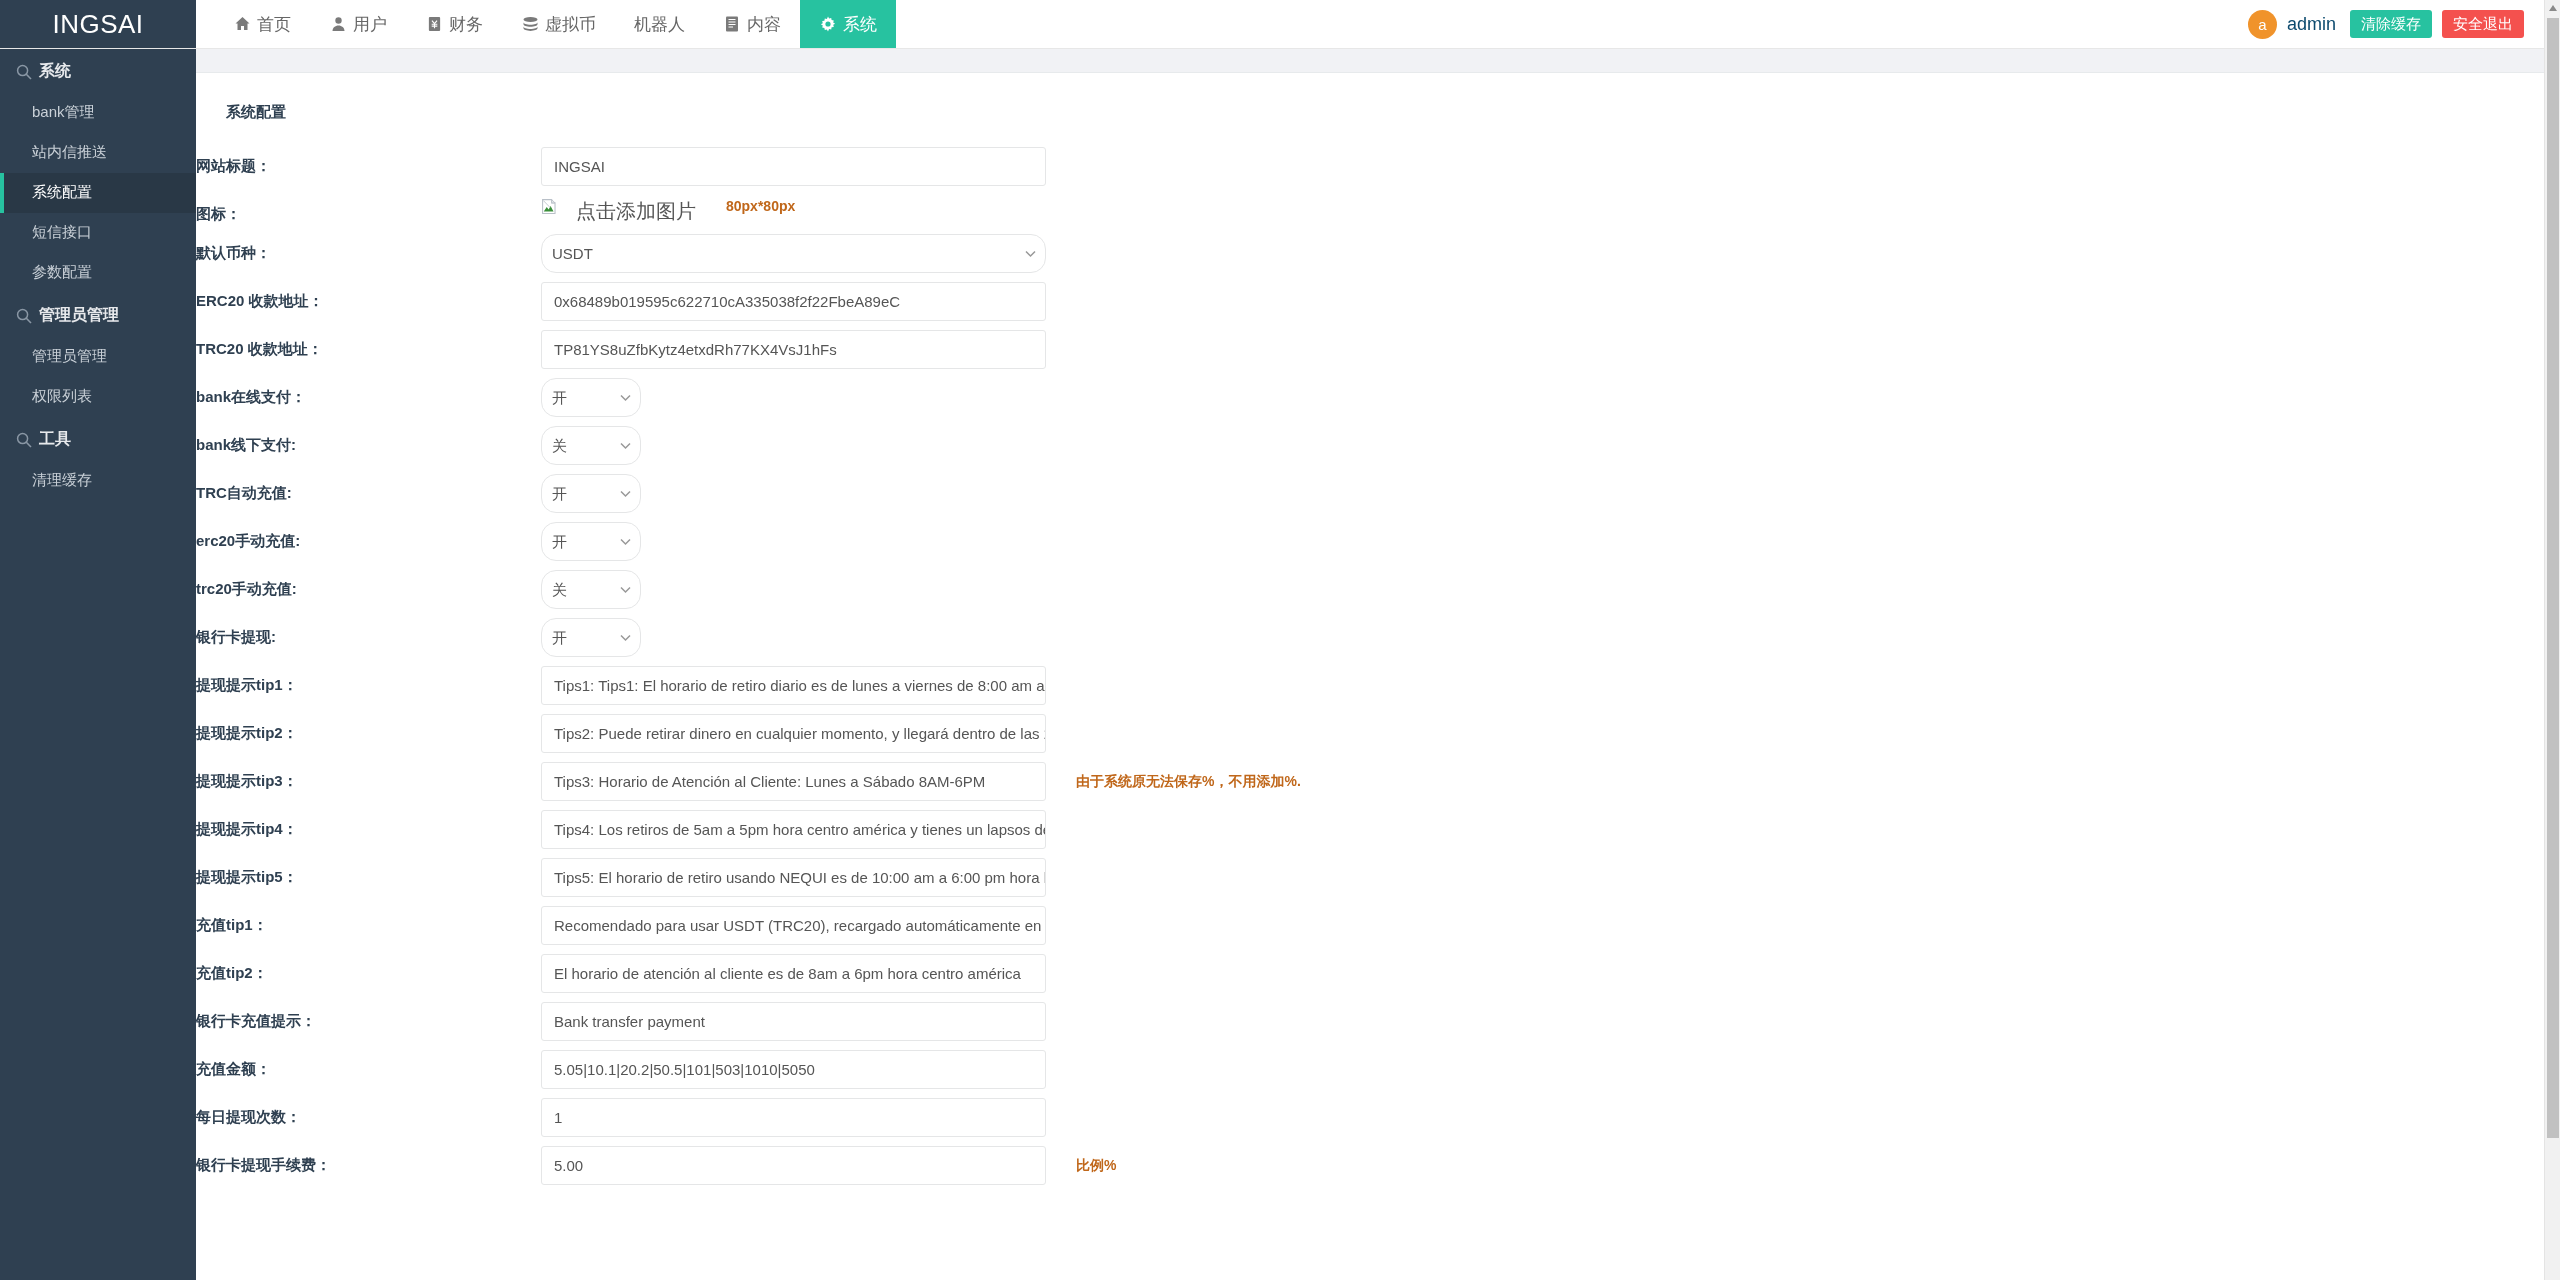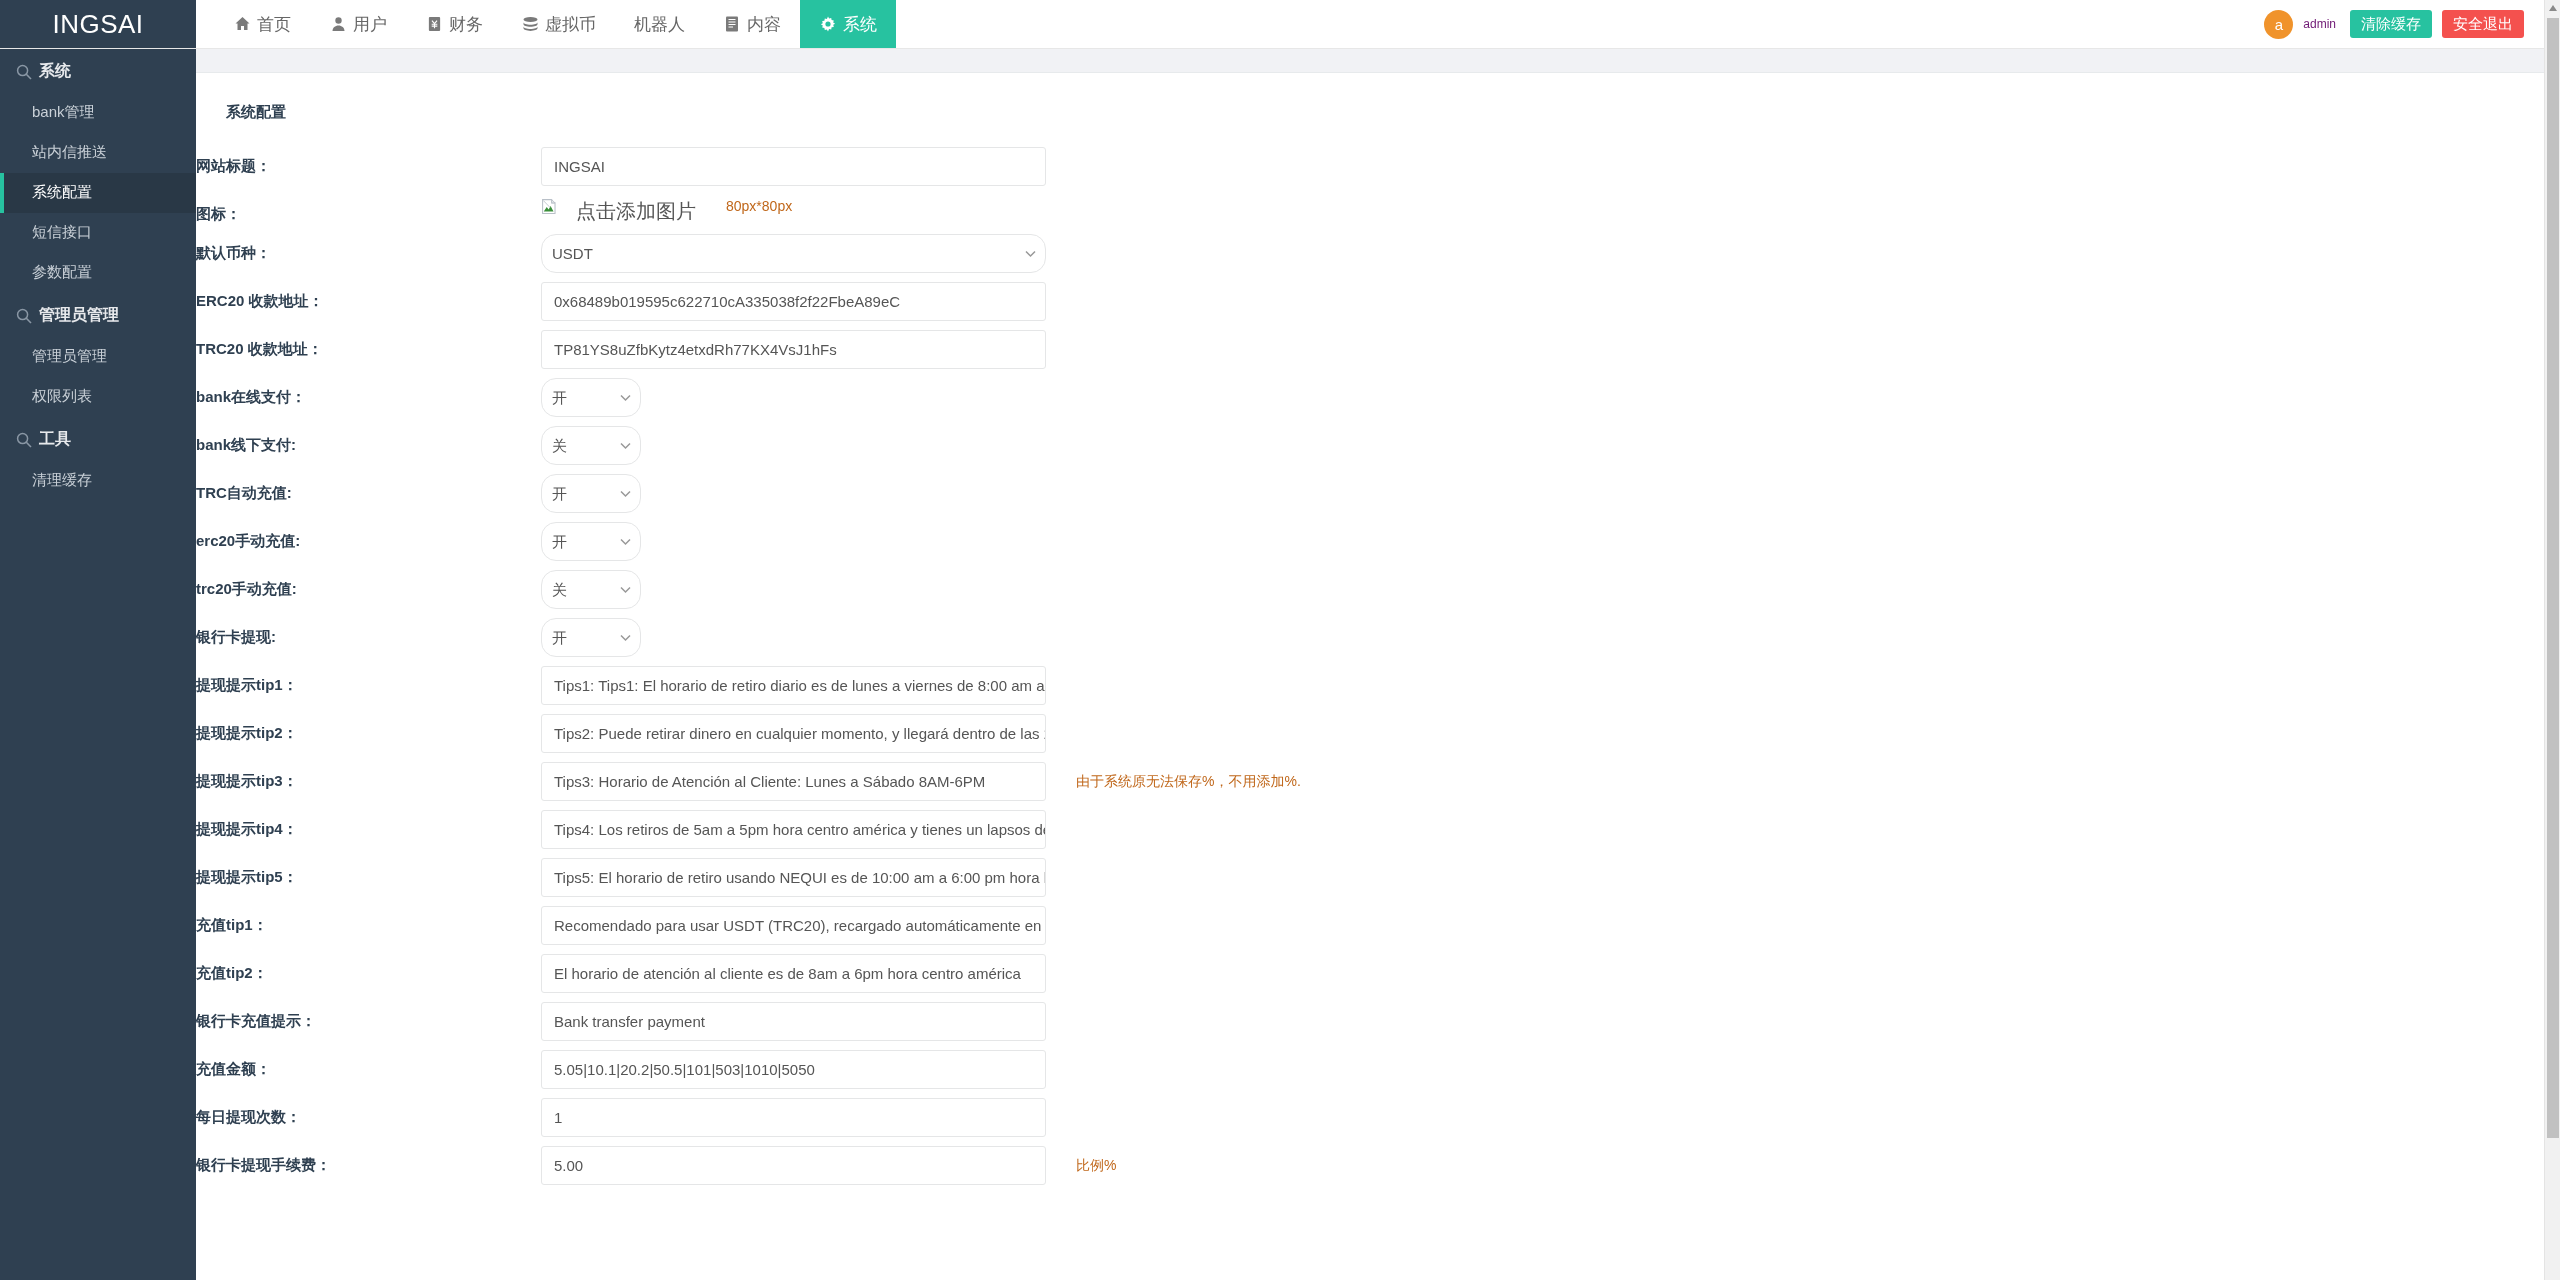--- a/index.html
+++ b/index.html
@@ -54,21 +54,21 @@
     display: flex; align-items: center;
     gap: 10px;
     padding-right: 36px;
   }
   #avatar {
     width: 29px; height: 29px; border-radius: 50%;
     background: #f0932b; color: #ffffff;
     display: flex; align-items: center; justify-content: center;
     font-size: 15px;
   }
-  #admin-name { color: #701a75; font-size: 12px; margin-right: 4px; text-align: center; }
+  #admin-name { color: #0c4a6e; font-size: 18px; margin-right: 4px; text-align: center; }
   .topbtn {
     border: none; border-radius: 3px;
     padding: 6px 11px 7px;
     color: #ffffff; font-size: 15px;
     cursor: pointer;
     font-family: inherit;
     line-height: 1;
   }
   .topbtn.green { background: #27c2a0; }
   .topbtn.red   { background: #f4514e; }
@@ -178,21 +178,21 @@
   .selwrap { position: relative; display: inline-block; }
   .selwrap .caret {
     position: absolute; right: 10px; top: 50%;
     transform: translateY(-50%);
     pointer-events: none;
   }
 
   .hint {
     color: #c0671a;
     font-size: 14px;
-    font-weight: normal;
+    font-weight: bold;
     padding-left: 30px;
     padding-top: 11px;
     white-space: nowrap;
   }
   .hint.mini { padding-top: 3px; }
 
   
   .brokenimg-row {
     display: flex; align-items: center; gap: 2px;
     padding-top: 3px;

